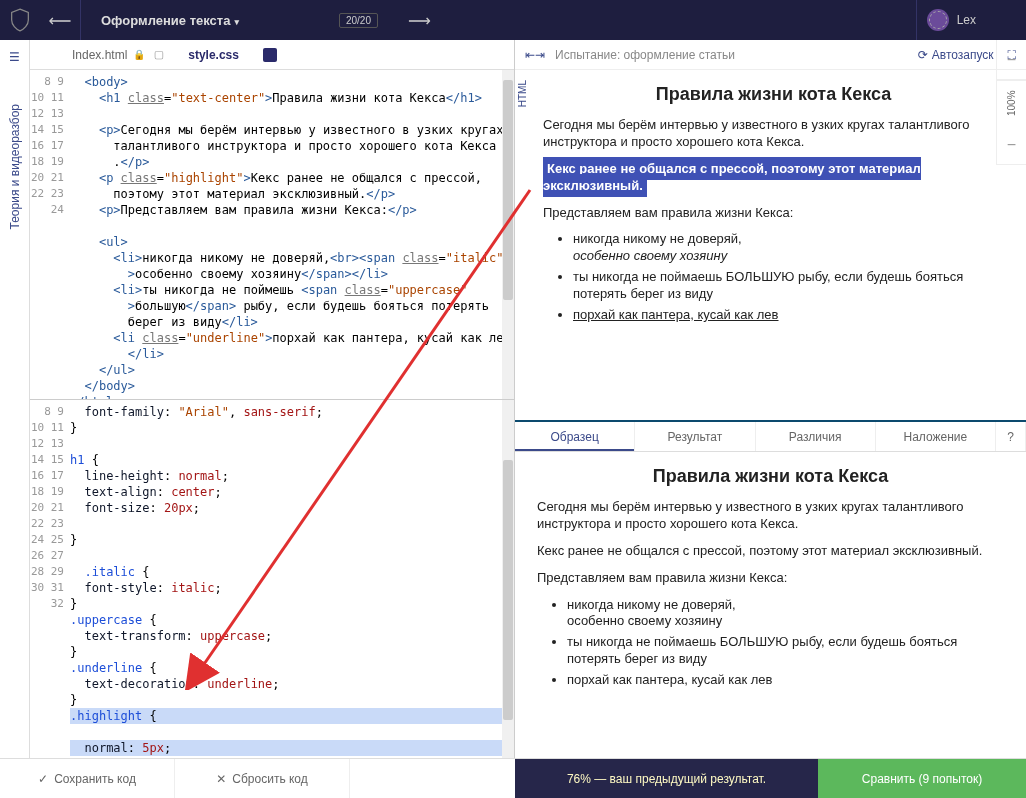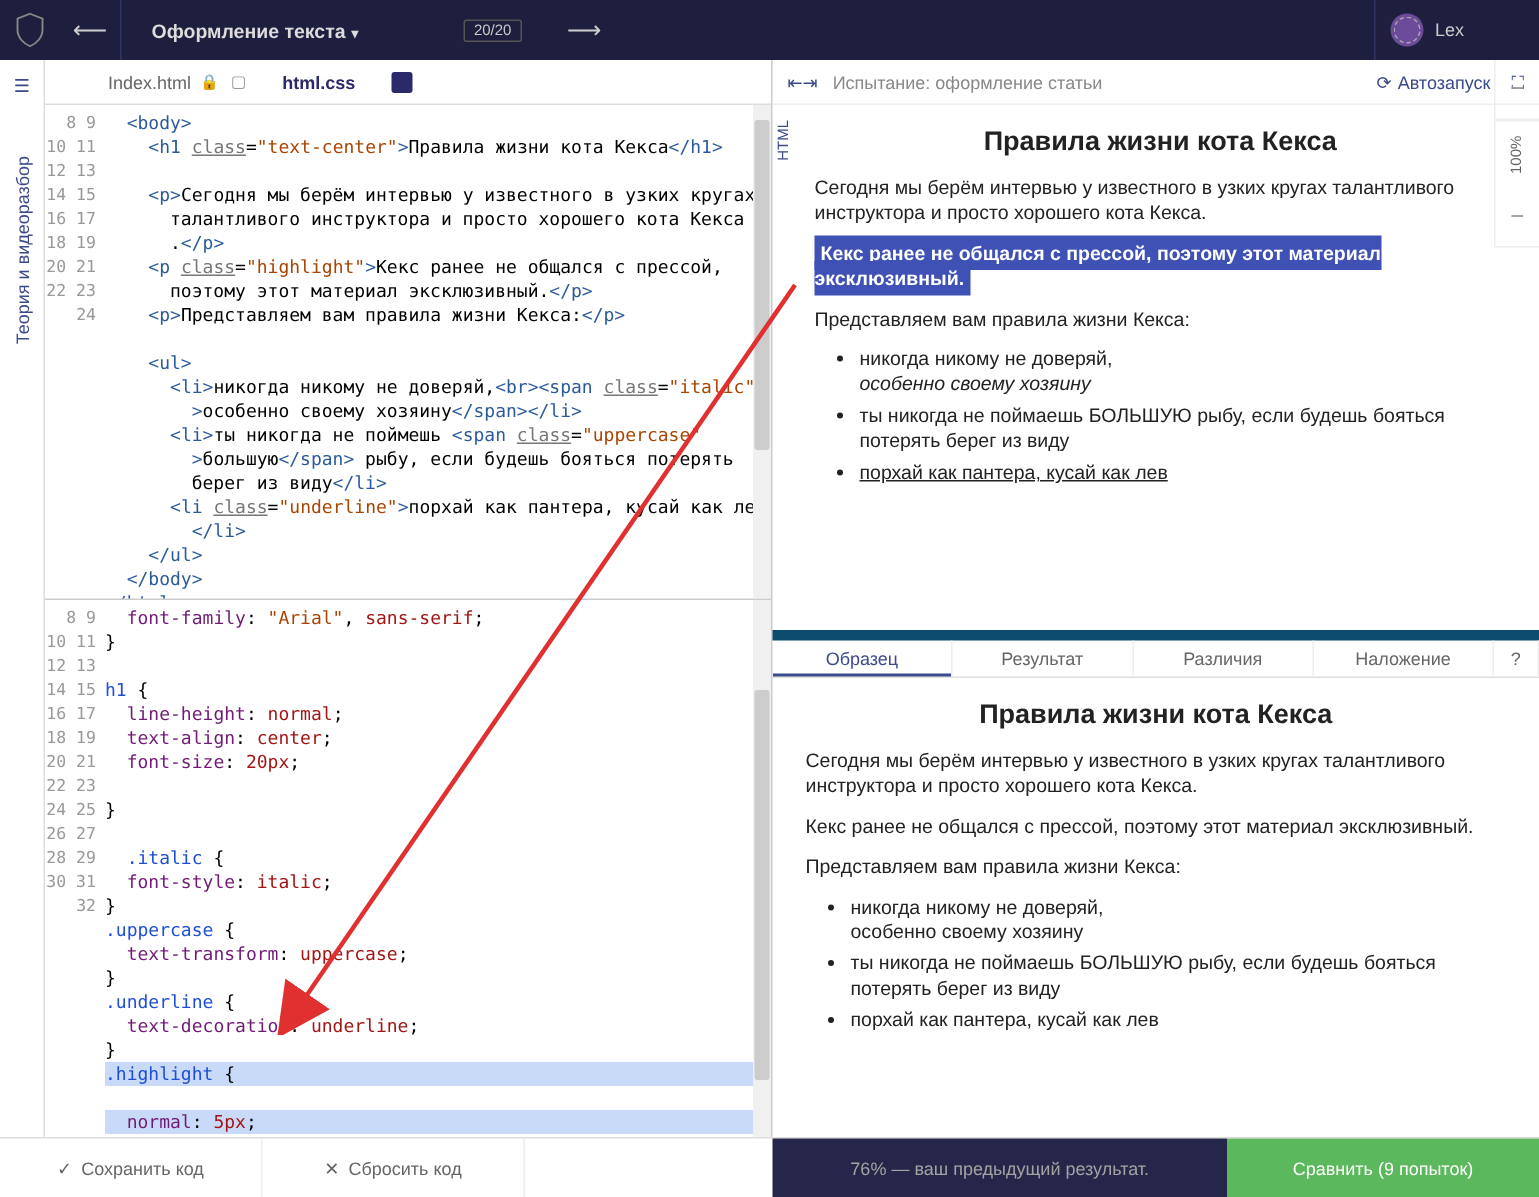--- a/index.html
+++ b/index.html
@@ -4,21 +4,21 @@
 <style>
 * { margin: 0; padding: 0; box-sizing: border-box; }
 body { font-family: Arial, sans-serif; font-size: 12px; background: #fff; width: 1026px; height: 798px; overflow: hidden; }
 
 .topbar { height: 40px; background: #1e1e3f; display: flex; align-items: center; color: #ccc; }
 .topbar .logo { width: 40px; height: 40px; display: flex; align-items: center; justify-content: center; }
 .topbar .shield { width: 20px; height: 24px; }
 .topbar .navarrow { width: 40px; text-align: center; font-size: 16px; cursor: pointer; }
 .topbar .title { flex: 0 0 auto; padding: 0 20px; font-size: 13px; color: #ddd; font-weight: bold; }
 .topbar .title .chev { font-size: 9px; margin-left: 4px; }
-.topbar .counter { margin-left: 50px; border: 1px solid #555; padding: 1px 6px; font-size: 10px; border-radius: 2px; }
+.topbar .counter { margin-left: 80px; border: 1px solid #555; padding: 1px 6px; font-size: 10px; border-radius: 2px; }
 .topbar .rightarrow { margin-left: 30px; font-size: 16px; cursor: pointer; }
 .topbar .spacer { flex: 1; }
 .topbar .user { display: flex; align-items: center; padding: 0 50px 0 10px; border-left: 1px solid #333366; height: 100%; }
 .topbar .avatar { width: 22px; height: 22px; border-radius: 50%; background: #6b4b9a; margin-right: 8px; position: relative; }
 .topbar .avatar::after { content: ""; position: absolute; inset: 2px; border-radius: 50%; border: 1px dashed #aaa; }
 
 .main { display: flex; height: 718px; }
 .sidebar-left { width: 30px; border-right: 1px solid #ddd; display: flex; flex-direction: column; align-items: center; }
 .sidebar-left .hamburger { margin-top: 10px; cursor: pointer; color: #3b4a8a; }
 .sidebar-left .vlabel { writing-mode: vertical-rl; transform: rotate(180deg); color: #3b4a8a; font-size: 12px; margin-top: 40px; }
@@ -31,21 +31,21 @@
 .tab.active { color: #2a2a6a; font-weight: bold; }
 .tab.active .icon-active { width: 14px; height: 14px; background: #2a2a6a; margin-left: 24px; border-radius: 2px; }
 .tab-spacer { flex: 1; }
 
 .code-area { position: relative; flex: 1; overflow: hidden; font-family: "Consolas", monospace; font-size: 12px; }
 .gutter { position: absolute; left: 0; top: 0; width: 40px; text-align: right; color: #999; padding: 4px 6px 4px 0; line-height: 16px; font-size: 11px; }
 .code { position: absolute; left: 40px; right: 12px; top: 0; padding: 4px 0; line-height: 16px; white-space: pre; overflow: hidden; }
 .code .t-tag { color: #2a5a9a; }
 .code .t-attr { color: #777; text-decoration: underline; }
 .code .t-str { color: #aa4400; }
-.code .t-prop { color: #701a75; }
+.code .t-prop { color: #0f172a; }
 .code .t-val { color: #a31515; }
 .code .t-sel { color: #1d4ed8; }
 .code .hl-line { background: #c9daf8; display: block; margin-left: -40px; padding-left: 40px; }
 .v-scroll { position: absolute; right: 0; top: 0; bottom: 0; width: 12px; background: #f0f0f0; }
 .v-thumb { position: absolute; right: 1px; width: 10px; background: #ccc; border-radius: 2px; }
 
 .arrow-annot { position: absolute; pointer-events: none; z-index: 50; }
 
 .right-panel { flex: 1; display: flex; flex-direction: column; }
 .rp-header { height: 30px; display: flex; align-items: center; border-bottom: 1px solid #eee; padding: 0 10px; color: #888; font-size: 12px; }
@@ -58,40 +58,40 @@
 .badge-v { position: absolute; left: 0; top: 6px; writing-mode: vertical-rl; transform: rotate(180deg); font-size: 10px; color: #3b4a8a; padding: 4px 2px; }
 .preview-content { padding: 14px 22px 14px 28px; font-size: 13px; color: #222; }
 .preview-content h1 { font-size: 18px; font-weight: bold; text-align: center; margin-bottom: 12px; }
 .preview-content p { margin-bottom: 10px; line-height: 1.3; }
 .preview-content .hl { background: #3f51b5; color: #fff; font-weight: bold; padding: 4px; display: inline; }
 .preview-content ul { margin-left: 30px; margin-top: 6px; }
 .preview-content li { margin-bottom: 4px; line-height: 1.3; }
 .preview-content .it { font-style: italic; }
 .preview-content .ul { text-decoration: underline; }
 
-.compare-tabs { height: 32px; display: flex; border-top: 7px solid #0c4a6e; border-bottom: 1px solid #ddd; }
+.compare-tabs { height: 32px; display: flex; border-top: 2px solid #0c4a6e; border-bottom: 1px solid #ddd; }
 .ctab { flex: 1; display: flex; align-items: center; justify-content: center; font-size: 12px; color: #666; border-right: 1px solid #eee; cursor: pointer; }
 .ctab.active { color: #3b4a8a; box-shadow: inset 0 -2px 0 #3b4a8a; }
 .ctab.q { flex: 0 0 30px; }
 
 .compare-pane { flex: 1; overflow: hidden; position: relative; }
 .compare-content { padding: 14px 22px; font-size: 13px; color: #222; }
 .compare-content h1 { font-size: 18px; font-weight: bold; text-align: center; margin-bottom: 12px; }
 .compare-content p { margin-bottom: 10px; line-height: 1.3; }
 .compare-content ul { margin-left: 30px; margin-top: 6px; }
 .compare-content li { margin-bottom: 4px; line-height: 1.3; }
 
 .zoom-panel { position: absolute; right: 0; top: 40px; width: 30px; display: flex; flex-direction: column; border-left: 1px solid #eee; }
 .zoom-btn { height: 40px; display: flex; align-items: center; justify-content: center; color: #999; cursor: pointer; border-bottom: 1px solid #eee; font-size: 16px; }
 .zoom-lbl { height: 45px; display: flex; align-items: center; justify-content: center; writing-mode: vertical-rl; transform: rotate(180deg); font-size: 10px; color: #666; border-bottom: 1px solid #eee; }
 
 .footer { height: 40px; display: flex; border-top: 1px solid #ddd; }
 .footer .fbtn { width: 175px; display: flex; align-items: center; justify-content: center; font-size: 12px; color: #666; cursor: pointer; border-right: 1px solid #eee; gap: 6px; }
 .footer .spacer { flex: 0 0 165px; }
-.footer .progress { flex: 1; background: #26264a; color: #a3a3a3; display: flex; align-items: center; justify-content: center; font-size: 12px; }
+.footer .progress { flex: 1; background: #26264a; color: #fef9c3; display: flex; align-items: center; justify-content: center; font-size: 12px; }
 .footer .compare-btn { width: 208px; background: #5cb85c; color: #fff; display: flex; align-items: center; justify-content: center; font-size: 12px; cursor: pointer; }
 </style>
 </head>
 <body>
 
 <div class="topbar">
   <div class="logo">
     <svg class="shield" viewBox="0 0 24 28">
         <path d="M12 1 L22 5 V14 C22 20 17 25 12 27 C7 25 2 20 2 14 V5 Z" fill="none" stroke="#888" stroke-width="1.5"></path>
       </svg>
@@ -116,21 +116,21 @@
 
   <div class="editor-panel">
     <div class="tabs">
       <div style="width:30px"></div>
       <div class="tab">
           <span>Index.html</span>
           <span class="lock">🔒</span>
           <span class="icon">▢</span>
         </div>
       <div class="tab active">
-          <span>html.css</span>
+          <span>style.css</span>
           <span class="icon-active"></span>
         </div>
       <div class="tab-spacer"></div>
     </div>
 
     <div class="code-area" id="html-area" style="flex:0 0 330px;border-bottom:1px solid #ccc">
       <div class="gutter" id="html-gutter">8
 9
 10
 11

